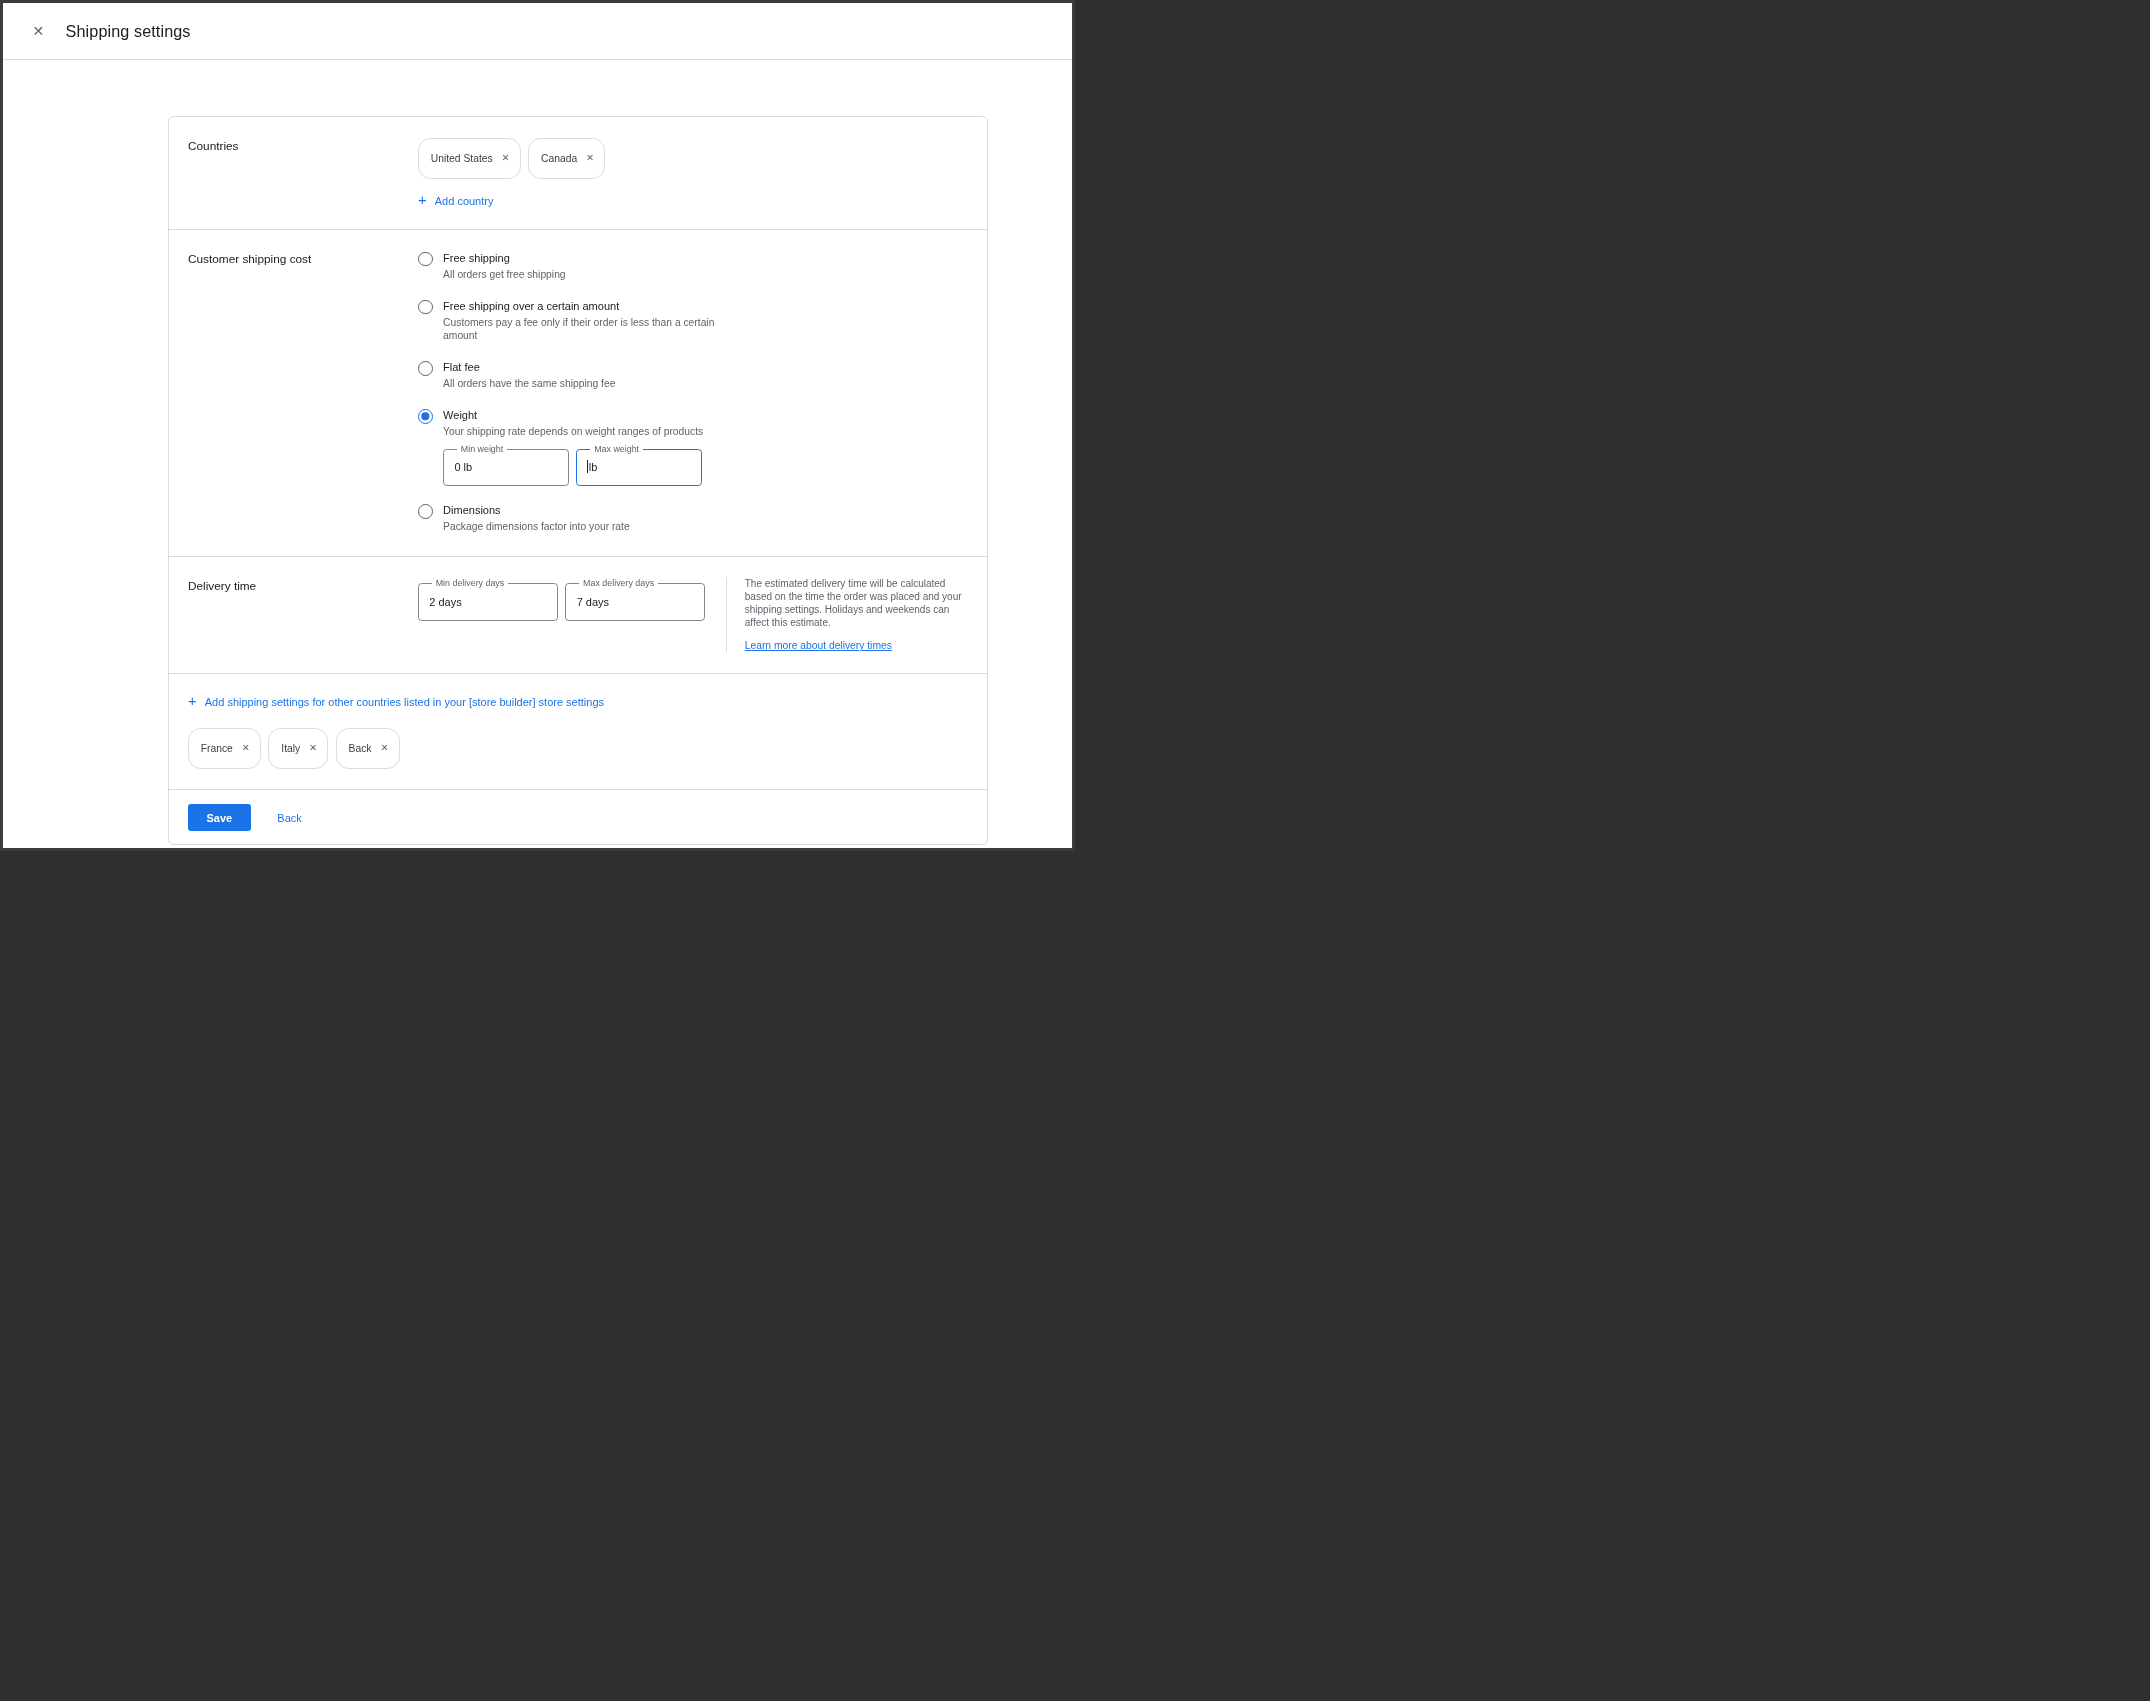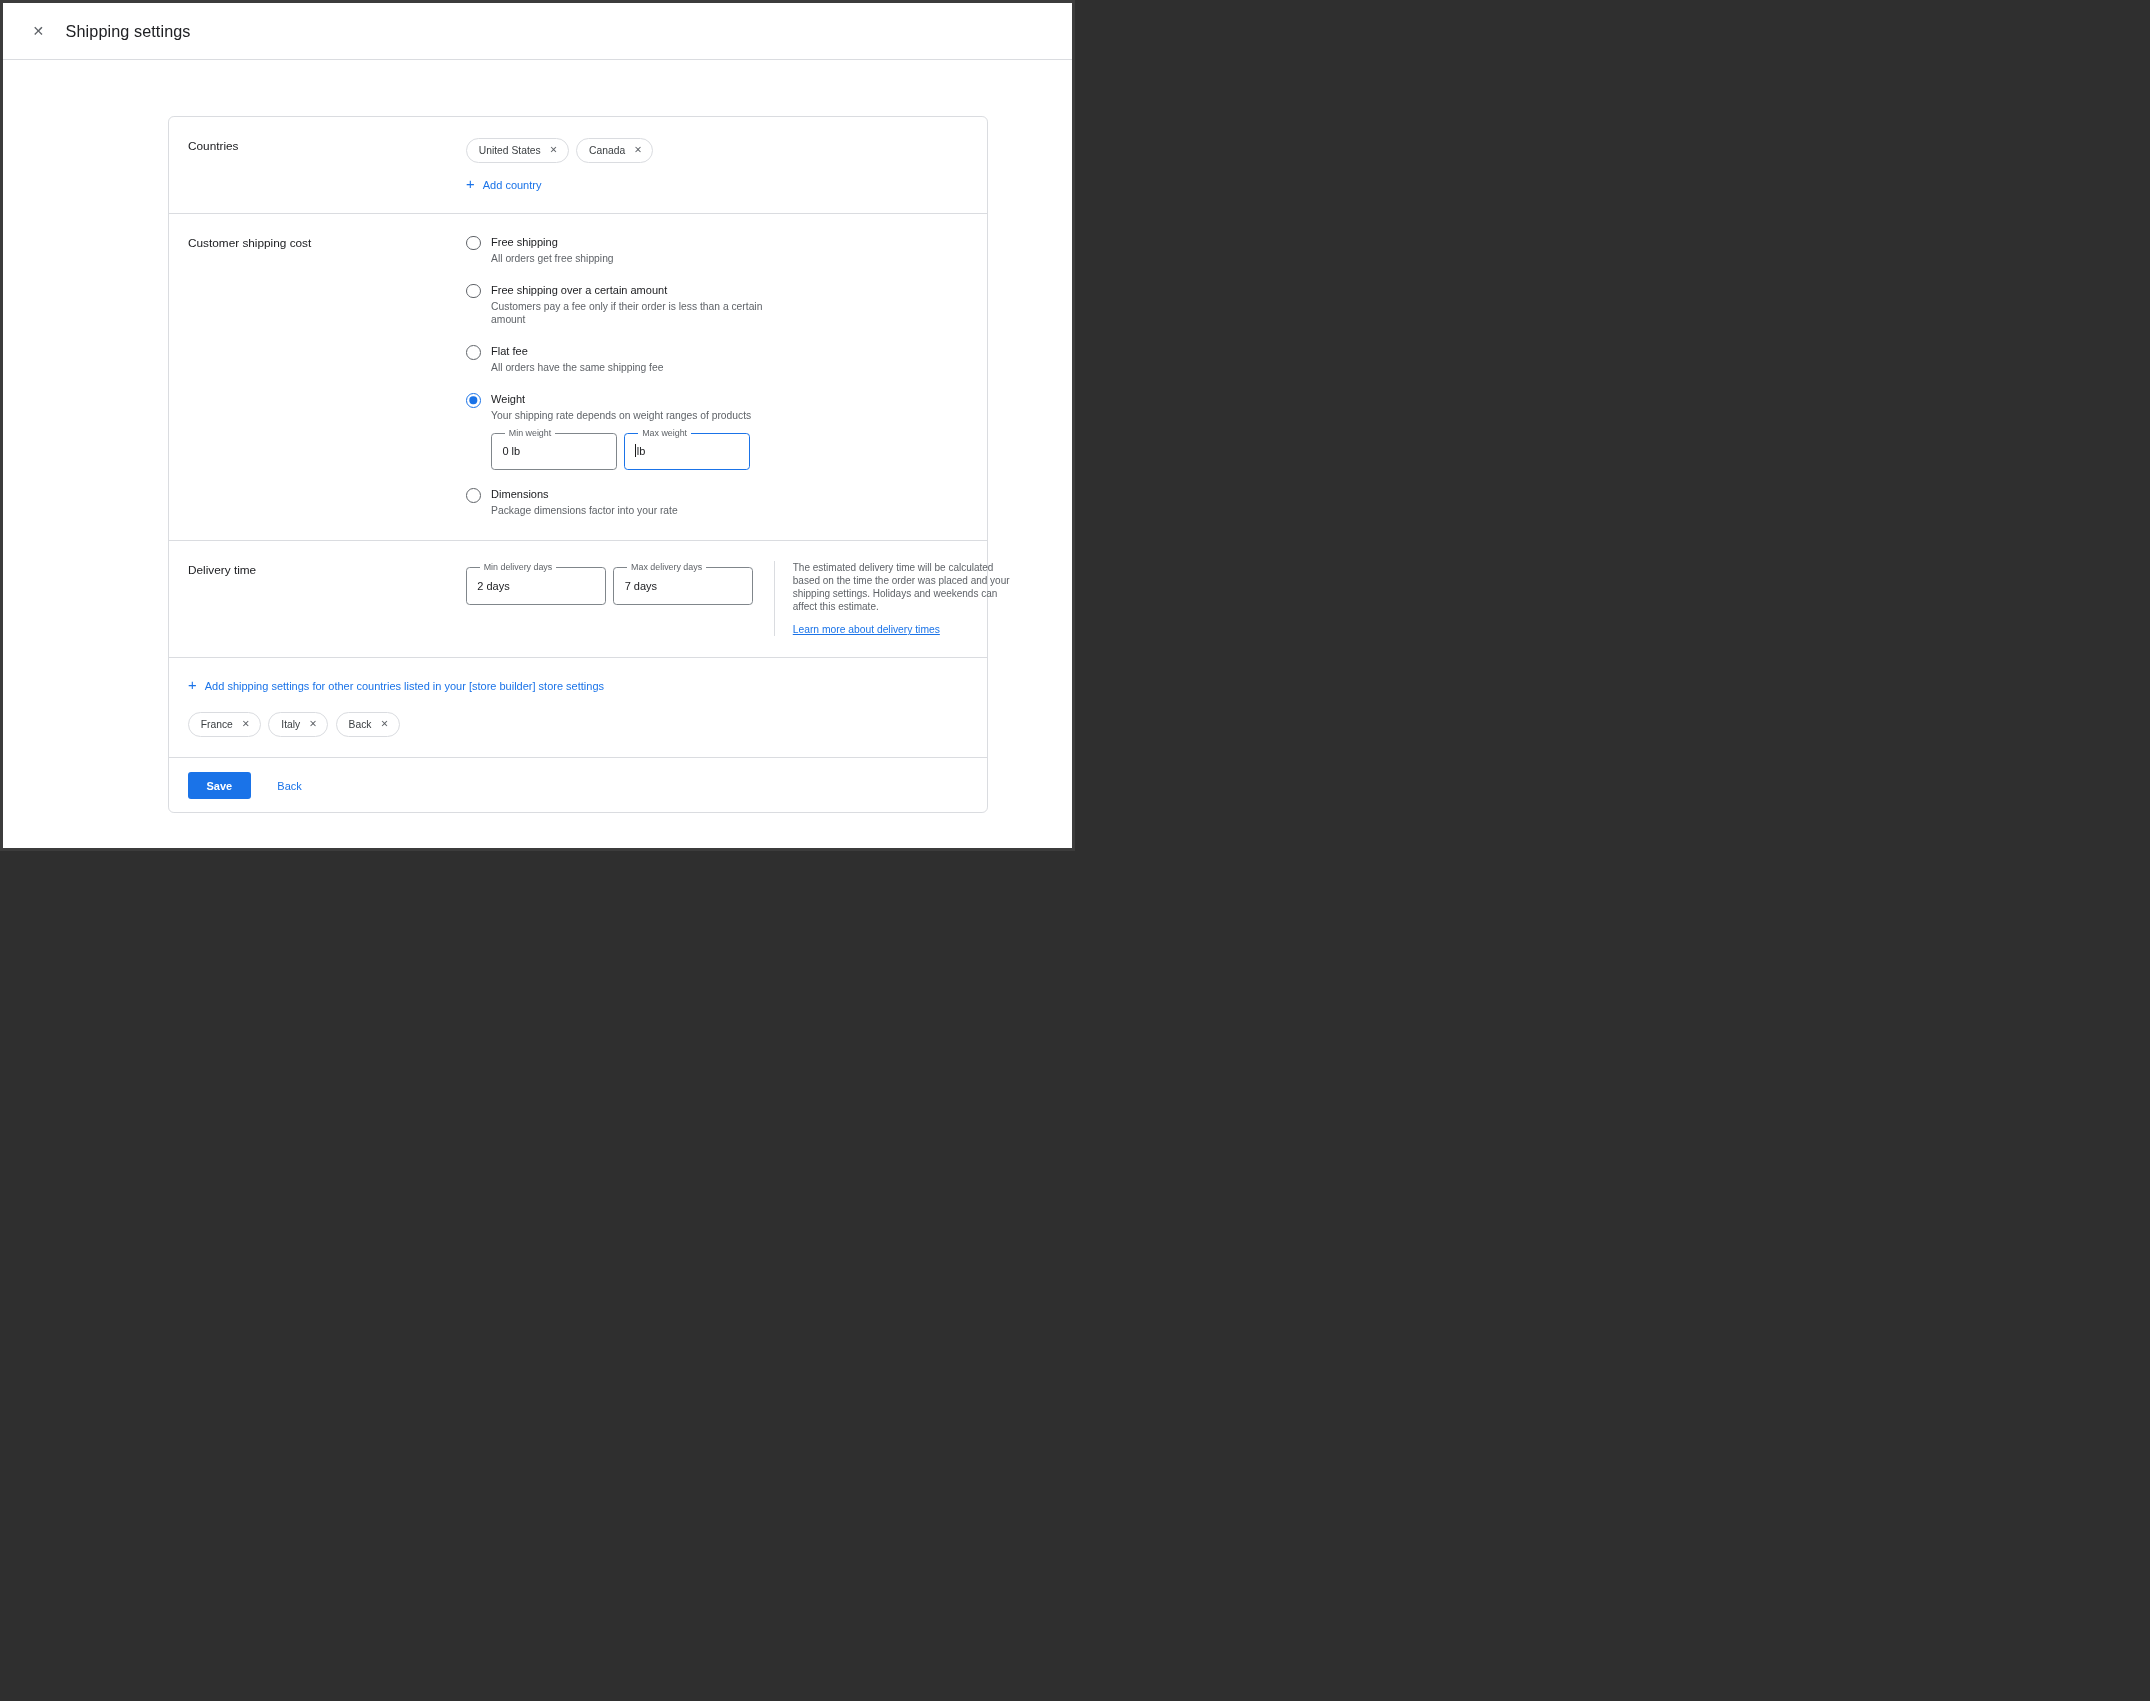--- a/index.html
+++ b/index.html
@@ -12,27 +12,27 @@
   }
 
   
   .topbar { height:57px; display:flex; align-items:center; padding-left:24.4px; border-bottom:0.7px solid #dadce0; }
   .close-btn { width:22px; height:22px; display:flex; align-items:center; justify-content:center;
                font-size:14px; color:#5f6368; cursor:pointer; }
   .topbar-title { font-size:16.2px; color:#202124; margin-left:16.2px; letter-spacing:0.1px; }
 
   
   .card { width:820px; margin:56px 0 0 165px; border:0.7px solid #dadce0; border-radius:5.9px; background:#fff; }
-  .section { border-bottom:0.7px solid #dadce0; padding:20.7px 19px;gap:48px; }
+  .section { border-bottom:0.7px solid #dadce0; padding:20.7px 19px; }
   .section.cols { display:grid; grid-template-columns:230px 1fr; }
   .section-label { font-size:11.8px; font-weight:500; color:#202124; padding-top:1.5px; }
 
   
   .chip-row { display:flex; gap:7.4px; flex-wrap:wrap; }
-  .chip { display:inline-flex; align-items:center; gap:8.9px; height:25px; padding:0 10.3px 0 11.8px;
+  .chip { display:inline-flex; align-items:center; gap:8.9px; height:41px; padding:0 10.3px 0 11.8px;
           border:0.7px solid #dadce0; border-radius:12.6px; font-size:10.3px; color:#3c4043; background:#fff; cursor:default; }
   .chip .x { font-size:9.6px; color:#5f6368; cursor:pointer; line-height:1; }
 
   
   .blue-link { display:inline-flex; align-items:center; gap:8.1px; color:#1a73e8; font-size:11px; font-weight:500; cursor:pointer; }
   .blue-link .plus { font-size:14.8px; font-weight:400; line-height:1; position:relative; top:-0.7px; }
 
   .countries-content .blue-link { margin-top:14.8px; }
 
   

